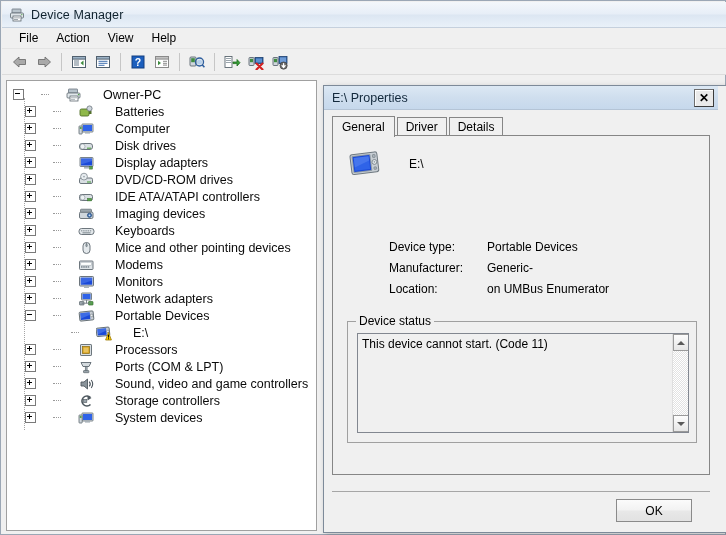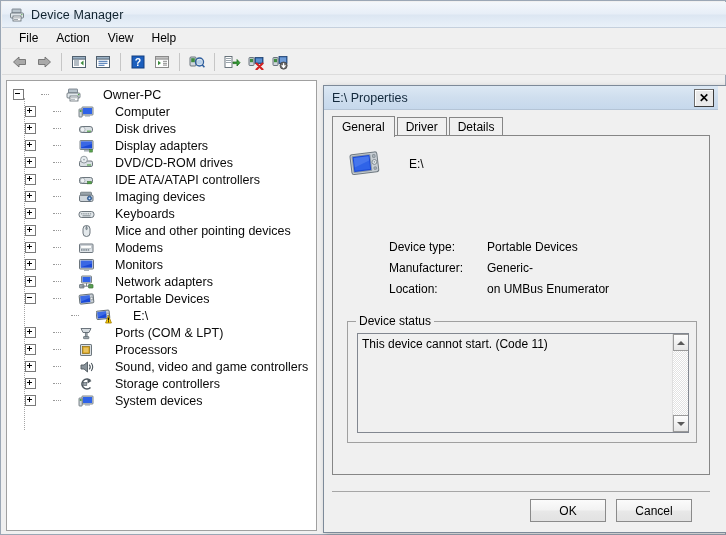--- a/index.html
+++ b/index.html
@@ -523,20 +523,30 @@
           </svg>
         </span>
         <span class="tlabel">Owner-PC</span>
       </div>
 
       <div id="tree-children">
           <div class="tnode depth1">
             <span class="expander plus"></span>
             <span class="dots"></span>
             <span class="ticon"><svg width="17" height="16" viewBox="0 0 17 16">
+                <rect x="2" y="5" width="9" height="7" rx="1.5" fill="#8fb84a" stroke="#53702a" stroke-width="0.9"></rect>
+                <rect x="11" y="7" width="2.5" height="3" fill="#53702a"></rect>
+                <circle cx="11.5" cy="4.5" r="2.6" fill="#cfd6dc" stroke="#6a747c" stroke-width="0.8"></circle>
+              </svg></span>
+            <span class="tlabel">Batteries</span>
+          </div>
+          <div class="tnode depth1">
+            <span class="expander plus"></span>
+            <span class="dots"></span>
+            <span class="ticon"><svg width="17" height="16" viewBox="0 0 17 16">
                 <rect x="4" y="3" width="11" height="8" rx="0.6" fill="#d6dde2" stroke="#5d686f" stroke-width="0.8"></rect>
                 <rect x="5" y="4" width="9" height="6" fill="#2f63e8"></rect>
                 <rect x="7" y="11" width="5" height="1.6" fill="#aab3ba"></rect>
                 <rect x="1" y="5" width="3.2" height="8" rx="0.6" fill="#cfd6dc" stroke="#5d686f" stroke-width="0.8"></rect>
                 <rect x="1.8" y="6" width="1.8" height="2" fill="#57a34d"></rect>
               </svg></span>
             <span class="tlabel">Computer</span>
           </div>
           <div class="tnode depth1">
             <span class="expander plus"></span>
@@ -679,35 +689,35 @@
                 <path d="M9.6 7.4 L15.4 7.4 L12.5 15 Z" transform="rotate(180 12.5 11.2)" fill="#ffcc00" stroke="#9c7a00" stroke-width="0.8" stroke-linejoin="round"></path>
                 <rect x="12.05" y="9.6" width="0.95" height="3" fill="#000000"></rect>
                 <rect x="12.05" y="13.3" width="0.95" height="1" fill="#000000"></rect>
               </svg></span>
             <span class="tlabel">E:\</span>
           </div>
           <div class="tnode depth1">
             <span class="expander plus"></span>
             <span class="dots"></span>
             <span class="ticon"><svg width="17" height="16" viewBox="0 0 17 16">
+                <rect x="2.5" y="2.5" width="11" height="11" rx="0.6" fill="#d9dfe3" stroke="#5d686f" stroke-width="0.9"></rect>
+                <rect x="4.5" y="4.5" width="7" height="7" fill="#d9a21a" stroke="#8a6a10" stroke-width="0.7"></rect>
+                <rect x="5.6" y="5.6" width="4.8" height="4.8" fill="#e8c25f"></rect>
+              </svg></span>
+            <span class="tlabel">Processors</span>
+          </div>
+          <div class="tnode depth1">
+            <span class="expander plus"></span>
+            <span class="dots"></span>
+            <span class="ticon"><svg width="17" height="16" viewBox="0 0 17 16">
                 <path d="M3 3.5 L13 3.5 L11 7.5 L5 7.5 Z" fill="#d4dade" stroke="#5d686f" stroke-width="0.9" stroke-linejoin="round"></path>
                 <rect x="7.3" y="7.5" width="1.8" height="4" fill="#aab3ba" stroke="#5d686f" stroke-width="0.7"></rect>
                 <rect x="5.5" y="11.5" width="5.4" height="2.2" rx="0.5" fill="#9aa4ab" stroke="#5d686f" stroke-width="0.7"></rect>
               </svg></span>
             <span class="tlabel">Ports (COM &amp; LPT)</span>
-          </div>
-          <div class="tnode depth1">
-            <span class="expander plus"></span>
-            <span class="dots"></span>
-            <span class="ticon"><svg width="17" height="16" viewBox="0 0 17 16">
-                <rect x="2.5" y="2.5" width="11" height="11" rx="0.6" fill="#d9dfe3" stroke="#5d686f" stroke-width="0.9"></rect>
-                <rect x="4.5" y="4.5" width="7" height="7" fill="#d9a21a" stroke="#8a6a10" stroke-width="0.7"></rect>
-                <rect x="5.6" y="5.6" width="4.8" height="4.8" fill="#e8c25f"></rect>
-              </svg></span>
-            <span class="tlabel">Processors</span>
           </div>
           <div class="tnode depth1">
             <span class="expander plus"></span>
             <span class="dots"></span>
             <span class="ticon"><svg width="17" height="16" viewBox="0 0 17 16">
                 <path d="M3 6 L6 6 L9.5 3 L9.5 13 L6 10 L3 10 Z" fill="#8a949b" stroke="#4e585f" stroke-width="0.9" stroke-linejoin="round"></path>
                 <path d="M11.2 5.6 Q13.4 8 11.2 10.4" fill="none" stroke="#4e585f" stroke-width="1.1"></path>
                 <path d="M13.2 4 Q16.2 8 13.2 12" fill="none" stroke="#4e585f" stroke-width="1.1"></path>
               </svg></span>
             <span class="tlabel">Sound, video and game controllers</span>
@@ -801,16 +811,15 @@
               </div>
           </div>
         </div>
       </div>
     </div>
 
     <div id="dlg-sep"></div>
 
     <div id="dlg-buttons">
       <div class="dlg-btn">OK</div>
-      <div class="dlg-btn">Cancel</div>
     </div>
   </div>
 </div>
 
 </body></html>

